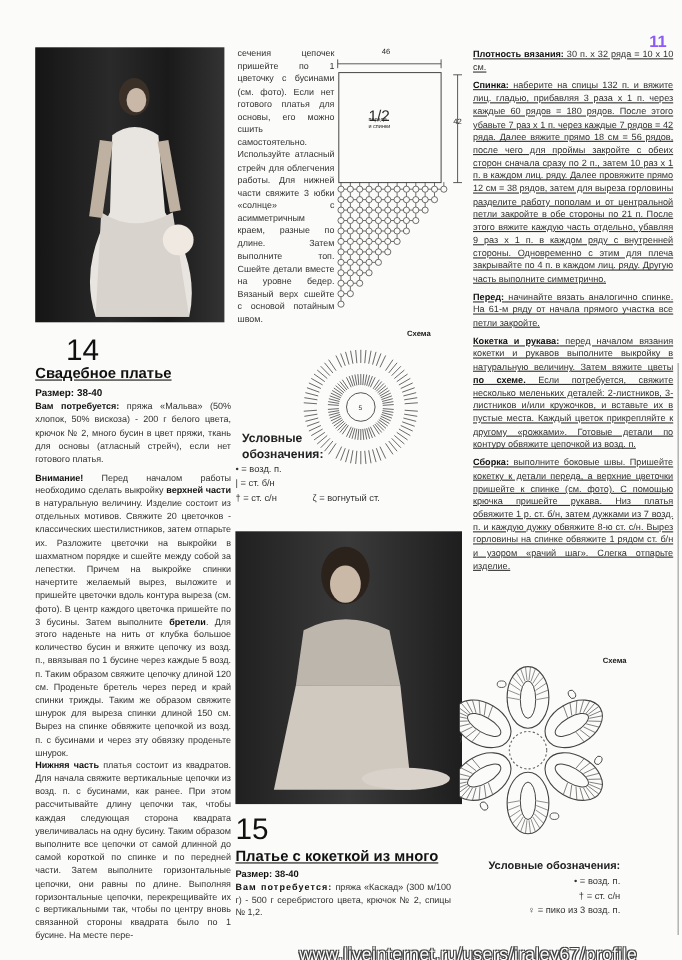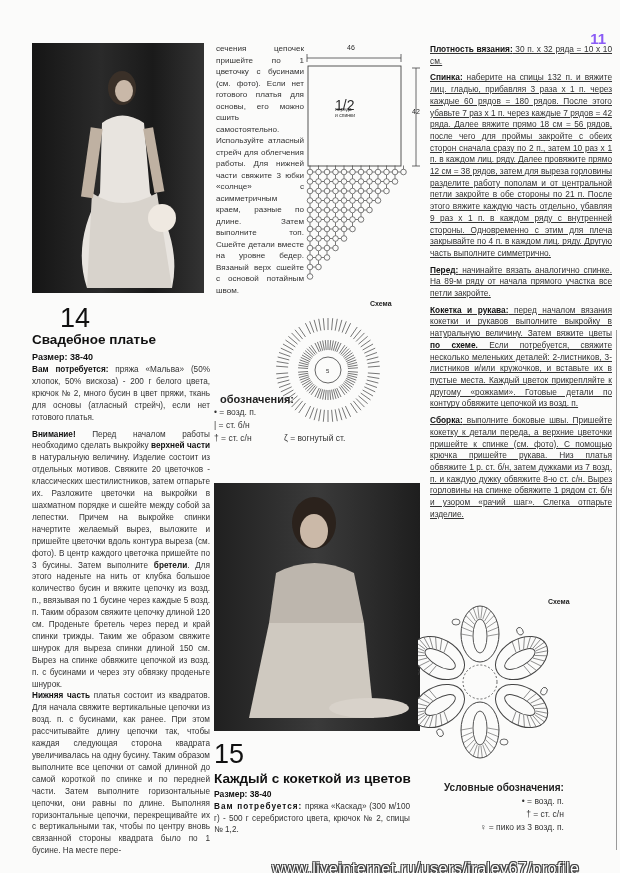--- a/index.html
+++ b/index.html
@@ -3,21 +3,21 @@
 <meta charset="utf-8">
 <style>
   html, body { margin:0; padding:0; }
   body { width:620px; height:873px; background:#fbfbfa; position:relative; overflow:hidden; font-family:"Liberation Sans", sans-serif; color:#2a2a2a; }
   .abs { position:absolute; }
   .txt { font-size:8.6px; line-height:12.2px; text-align:justify; color:#333; }
   .txt b { color:#111; }
   .pagenum { right:14px; top:30px; font-size:15px; font-weight:bold; color:#8b5cf6; }
   .photo { background:#1b1b1b; overflow:hidden; }
   .num { font-size:27px; font-weight:normal; color:#111; line-height:28px; }
-  .title { font-size:13.5px; font-weight:bold; color:#111; }
+  .title { font-size:13.5px; font-weight:bold; color:#111;text-decoration:underline; }
   .size { font-size:9px; font-weight:bold; color:#111; }
   .scheme-lbl { font-size:7px; font-weight:bold; color:#222; }
   .legend-title { font-size:11px; font-weight:bold; color:#222; line-height:14px; }
   .legend-row { font-size:8.5px; color:#333; line-height:13px; white-space:nowrap; }
   .watermark { font-size:16px; color:#fff; letter-spacing:0.5px; text-shadow: 0 0 1px #333, 1px 1px 0 #444, -1px -1px 0 #444, 1px -1px 0 #444, -1px 1px 0 #444; }
   .rule { background:#999; }
   p { margin:0 0 5px 0; }
 </style>
 </head>
 <body>
@@ -275,21 +275,21 @@
   <div class="abs" style="left:42px;top:-4px;font-size:7px;">46</div>
   <div class="abs" style="left:107px;top:60px;font-size:7px;">42</div>
   <div class="abs" style="left:30px;top:49px;font-size:14px;">1/2</div>
   <div class="abs" style="left:30px;top:58px;font-size:5px;">переда</div>
   <div class="abs" style="left:30px;top:64px;font-size:5px;">и спинки</div>
 </div>
 
 <div class="abs txt" style="left:430px;top:44px;width:182px;font-size:8.3px;line-height:11.7px;text-decoration:underline;">
   <p><b>Плотность вязания:</b><span> 30 п. х 32 ряда = 10 х 10 см.</span></p>
   <p><b>Спинка:</b><span> наберите на спицы 132 п. и вяжите лиц. гладью, прибавляя 3 раза х 1 п. через каждые 60 рядов = 180 рядов. После этого убавьте 7 раз х 1 п. через каждые 7 рядов = 42 ряда. Далее вяжите прямо 18 см = 56 рядов, после чего для проймы закройте с обеих сторон сначала сразу по 2 п., затем 10 раз х 1 п. в каждом лиц. ряду. Далее провяжите прямо 12 см = 38 рядов, затем для выреза горловины разделите работу пополам и от центральной петли закройте в обе стороны по 21 п. После этого вяжите каждую часть отдельно, убавляя 9 раз х 1 п. в каждом ряду с внутренней стороны. Одновременно с этим для плеча закрывайте по 4 п. в каждом лиц. ряду. Другую часть выполните симметрично.</span></p>
-  <p><b>Перед:</b><span> начинайте вязать аналогично спинке. На 89-м ряду от начала прямого участка все петли закройте.</span></p>
+  <p><b>Перед:</b><span> начинайте вязать аналогично спинке. На 61-м ряду от начала прямого участка все петли закройте.</span></p>
   <p><b>Кокетка и рукава:</b><span> перед началом вязания кокетки и рукавов выполните выкройку в натуральную величину. Затем вяжите цветы </span><b>по схеме.</b><span> Если потребуется, свяжите несколько меленьких деталей: 2-листников, 3-листников и/или кружочков, и вставьте их в пустые места. Каждый цветок прикрепляйте к другому «рожками». Готовые детали по контуру обвяжите цепочкой из возд. п.</span></p>
   <p><b>Сборка:</b><span> выполните боковые швы. Пришейте кокетку к детали переда, а верхние цветочки пришейте к спинке (см. фото). С помощью крючка пришейте рукава. Низ платья обвяжите 1 р. ст. б/н, затем дужками из 7 возд. п. и каждую дужку обвяжите 8-ю ст. с/н. Вырез горловины на спинке обвяжите 1 рядом ст. б/н и узором «рачий шаг». Слегка отпарьте изделие.</span></p>
 </div>
 
 <div class="abs num" style="left:32px;top:304px;margin-left:28px;">14</div>
 <div class="abs title" style="left:32px;top:332px;">Свадебное платье</div>
 <div class="abs size" style="left:32px;top:352px;">Размер: 38-40</div>
 
 <div class="abs txt" style="left:32px;top:364px;width:178px;font-size:8.2px;line-height:11.9px;">
   <p><b>Вам потребуется:</b><span> пряжа «Мальва» (50% хлопок, 50% вискоза) - 200 г белого цвета, крючок № 2, много бусин в цвет пряжи, ткань для основы (атласный стрейч), если нет готового платья.</span></p>
@@ -431,38 +431,39 @@
       <line x1="51.9743127732691" y1="47.742367033132126" x2="44.96146915990365" y2="40.61355054969819" stroke="#555" stroke-width="0.8"></line>
       <line x1="37.948625546538196" y1="33.48473406626425" x2="29.53321321049966" y2="24.930154286143527" stroke="#555" stroke-width="0.8"></line>
       <line x1="53.31253384022577" y1="46.53946306092238" x2="46.96880076033865" y2="38.80919459138357" stroke="#555" stroke-width="0.8"></line>
       <line x1="40.62506768045153" y1="31.07892612184476" x2="33.01258798458699" y2="21.802603958398187" stroke="#555" stroke-width="0.8"></line>
       <line x1="54.75345403308221" y1="45.46170493025338" x2="49.13018104962332" y2="37.19255739538008" stroke="#555" stroke-width="0.8"></line>
       <line x1="43.50690806616442" y1="28.923409860506766" x2="36.75898048601375" y2="19.0004328186588" stroke="#555" stroke-width="0.8"></line>
     </svg>
 </div>
 
 <div class="abs" style="left:214px;top:392px;width:200px;">
+  <div class="legend-title" style="padding-left:6px;">Условные</div>
   <div class="legend-title" style="padding-left:6px;">обозначения:</div>
   <div class="legend-row"><span>•</span> <span>= возд. п.</span></div>
   <div class="legend-row"><span>|</span> <span>= ст. б/н</span></div>
   <div class="legend-row"><span style="display:inline-block;width:70px;"><span>†</span> <span>= ст. с/н</span></span><span>ζ</span> <span>= вогнутый ст.</span></div>
 </div>
 
 <div class="abs photo" style="left:214px;top:483px;width:206px;height:248px;background:linear-gradient(90deg,#202020,#3a3a3a 50%,#1e1e1e);">
   <svg width="206" height="248">
     <ellipse cx="100" cy="40" rx="22" ry="26" fill="#2b221c"></ellipse>
     <ellipse cx="100" cy="48" rx="14" ry="17" fill="#cbb9a8"></ellipse>
     <path d="M62 90 Q100 70 140 90 L150 140 L55 140 Z" fill="#bdb6ad"></path>
     <path d="M55 140 L150 140 L160 235 L35 235 Z" fill="#cfc9c0"></path>
     <ellipse cx="155" cy="225" rx="40" ry="10" fill="#d8d2ca"></ellipse>
   </svg>
 </div>
 
 <div class="abs num" style="left:214px;top:740px;text-align:right;">15</div>
-<div class="abs title" style="left:214px;top:771px;">Каждый с кокеткой из цветов</div>
+<div class="abs title" style="left:214px;top:771px;">Платье с кокеткой из много</div>
 <div class="abs size" style="left:214px;top:789px;font-size:8.5px;">Размер: 38-40</div>
 <div class="abs txt" style="left:214px;top:801px;width:196px;font-size:8.2px;line-height:11.5px;">
   <b style="letter-spacing:1px;">Вам потребуется:</b><span> пряжа «Каскад» (300 м/100 г) - 500 г серебристого цвета, крючок № 2, спицы № 1,2.</span>
 </div>
 
 <div class="abs scheme-lbl" style="left:548px;top:598px;">Схема</div>
 <div class="abs" style="left:418px;top:600px;width:150px;height:165px;">
   <svg width="150" height="165" id="scheme15">
       <g transform="rotate(-90 62 82)">
         <ellipse cx="110" cy="82" rx="28" ry="19" fill="#fbfbfa" stroke="#444" stroke-width="1"></ellipse>

